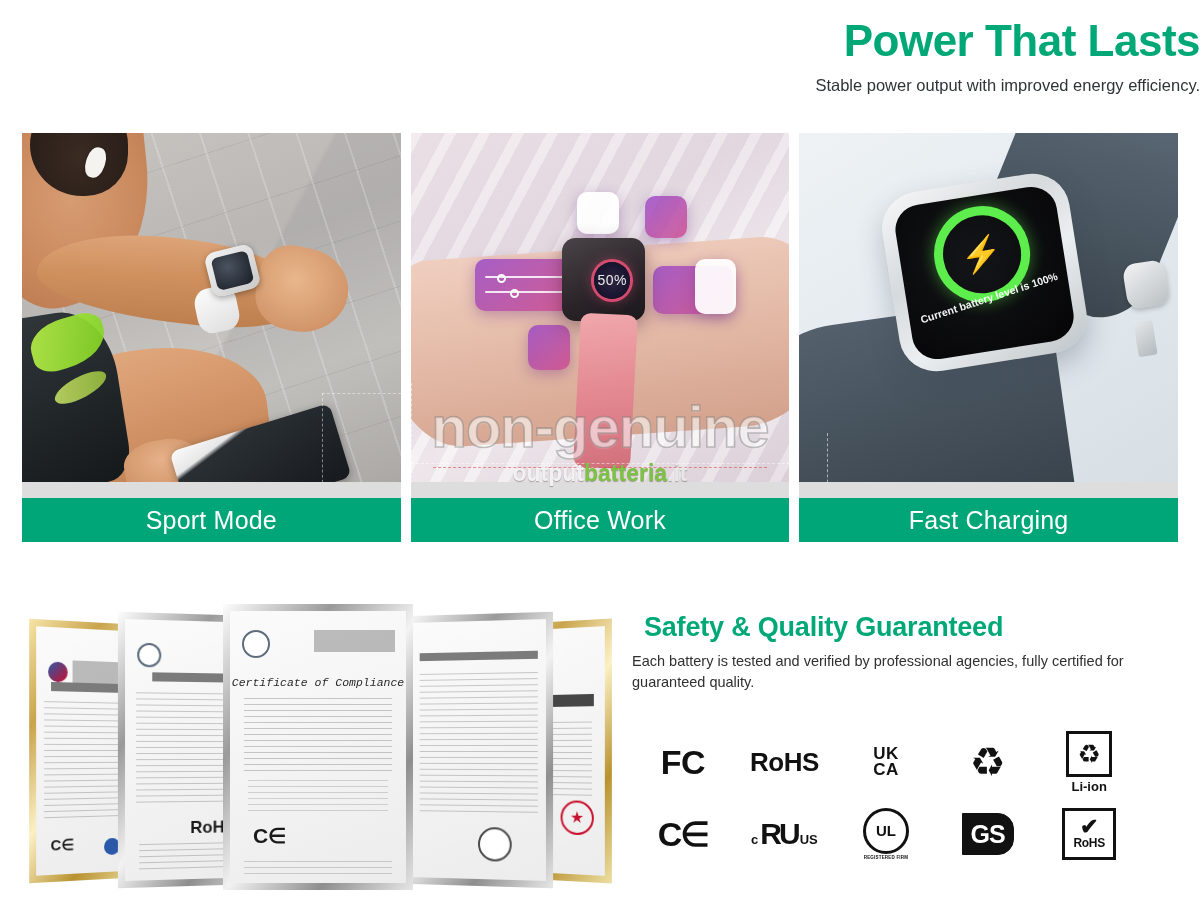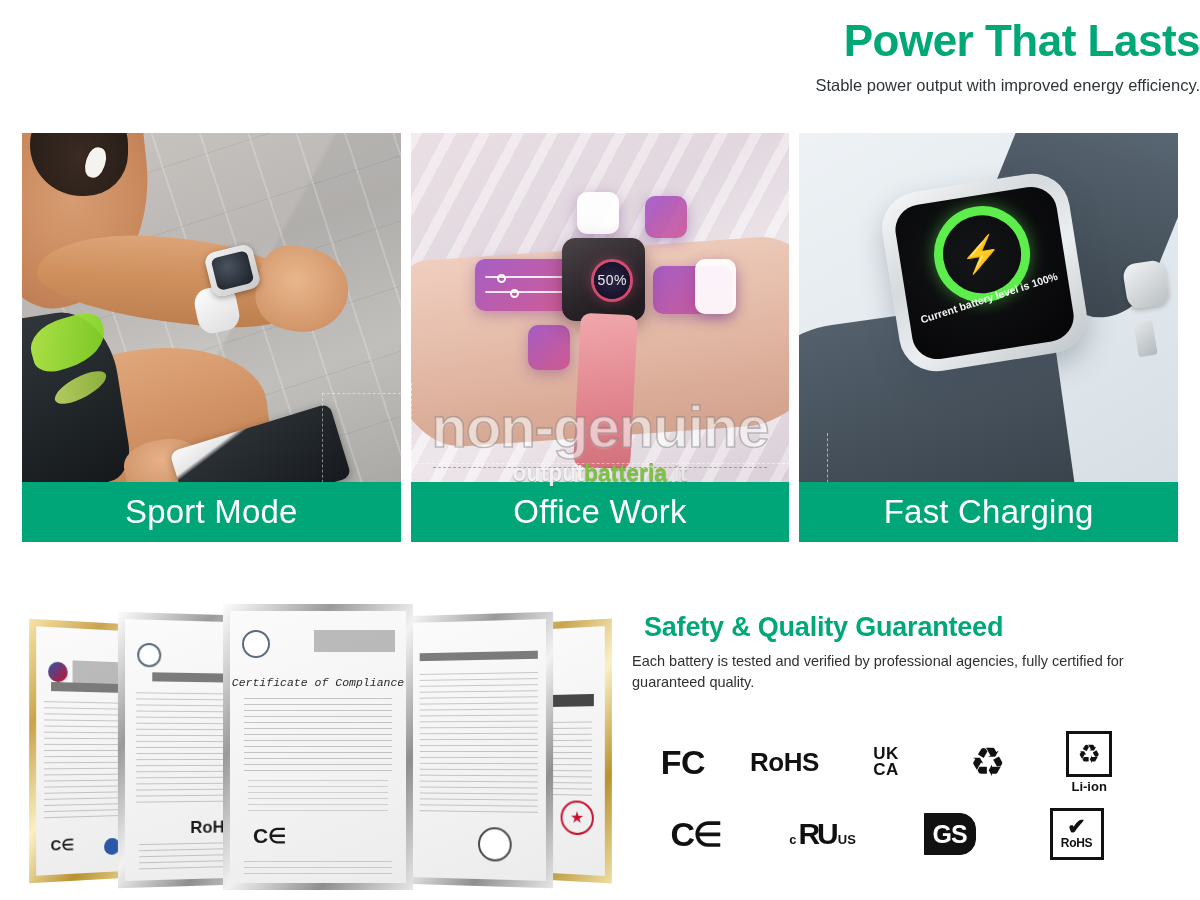--- a/index.html
+++ b/index.html
@@ -19,24 +19,24 @@
   }
   .subtitle {
     margin-top: 12px; font-size: 16.5px; color: #2f3437; font-weight: 400; padding-left: 36px;
   }
 
   
   .cards { position: absolute; top: 133px; left: 22px; width: 1156px; height: 409px; display: flex; gap: 10px; }
   .card { position: relative; width: 379px; height: 409px; overflow: hidden; background:#ddd; }
   .photo { position: absolute; inset: 0 0 60px 0; overflow: hidden; }
   .caption {
-    position: absolute; left: 0; right: 0; bottom: 0; height: 60px;
+    position: absolute; left: 0; right: 0; bottom: 0; height: 44px;
     background: #00a578; color: #fff;
     display: flex; align-items: center; justify-content: center;
-    font-size: 33px; font-weight: 500; letter-spacing: .2px;
+    font-size: 25px; font-weight: 500; letter-spacing: .2px;
   }
 
   
   .p1 { position:absolute; inset:0;
     background:
       linear-gradient(118deg, rgba(120,90,70,.0) 55%, rgba(150,150,150,.25) 56%),
       linear-gradient(160deg,#c9c6c2 0%, #b9b6b3 40%, #cfcdc9 70%, #b2afab 100%);
   }
   .p1 .pave{position:absolute;inset:0;
     background:repeating-linear-gradient(72deg, rgba(255,255,255,.20) 0 2px, rgba(0,0,0,0) 2px 46px),
@@ -407,20 +407,28 @@
         <span class="ce-big">C∈</span>
       </div>
       <div class="badge">
         <div class="cru">
           <span class="c">c</span>
           <span class="r">RU</span>
           <span class="us">US</span>
         </div>
       </div>
       <div class="badge">
+        <div class="ul-wrap">
+          <div class="ul-circle">
+            <span>UL</span>
+          </div>
+          <div class="ul-sub">REGISTERED FIRM</div>
+        </div>
+      </div>
+      <div class="badge">
         <div class="gs-box">
           <span>GS</span>
         </div>
       </div>
       <div class="badge">
         <div class="rohs-box">
           <div class="rohs-chk">✔</div>
           <div class="rohs-txt">RoHS</div>
         </div>
       </div>

